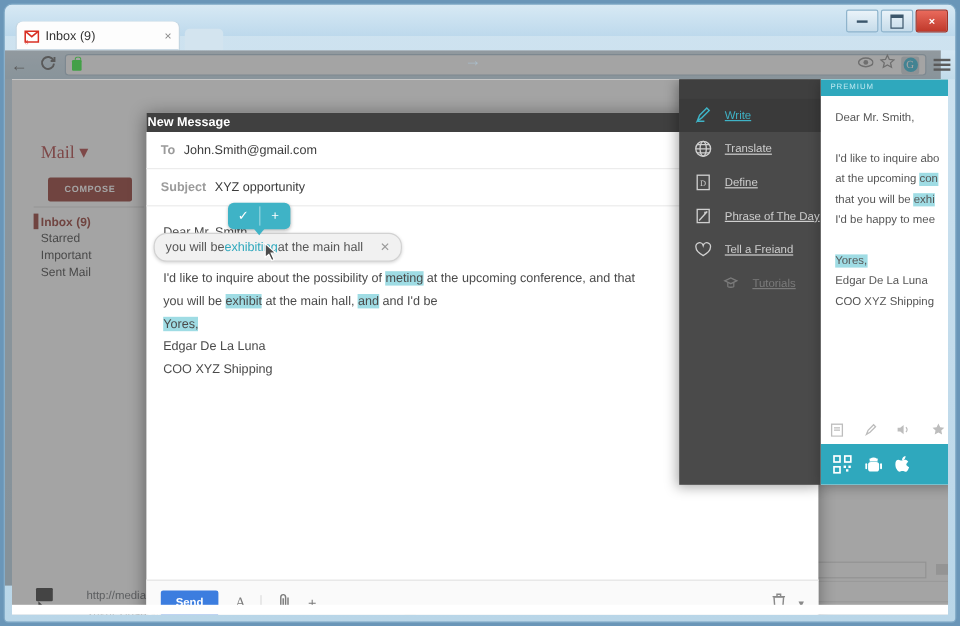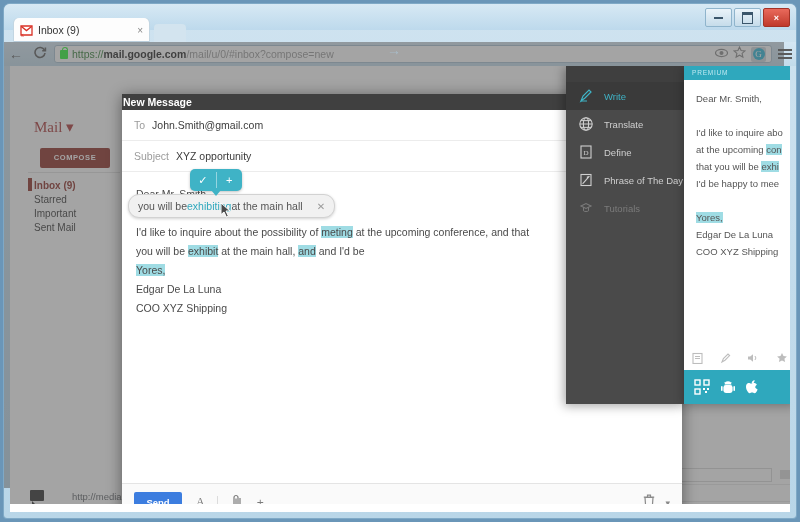--- a/index.html
+++ b/index.html
@@ -87,21 +87,21 @@
   .bg-hline{position:absolute;left:114px;top:418px;right:0;height:1px;background:#e8e8e8;}
   .bg-hline2{position:absolute;left:114px;top:435px;right:0;height:1px;background:#e8e8e8;}
   .dim{position:absolute;left:0;top:0;width:780px;height:446px;background:rgba(90,90,90,.55);}
 
   
   .compose{position:absolute;left:112px;top:28px;width:560px;height:424px;background:#fff;
            box-shadow:0 2px 14px rgba(0,0,0,.45);}
   .c-head{height:16px;background:#404040;color:#fff;display:flex;align-items:center;padding:0 1px;}
   .c-head span{font-size:10.5px;font-weight:bold;}
   .c-row{height:30px;border-bottom:1px solid #ececec;display:flex;align-items:center;padding:0 12px;font-size:10.5px;}
-  .c-lbl{color:#9b9b9b;margin-right:7px;}
+  .c-lbl{color:#9b9b9b;margin-right:7px;font-weight:bold;}
   .c-val{color:#3c3c3c;}
   .c-body{position:relative;height:311px;padding:13px 14px 0 14px;font-size:10.5px;
           line-height:19px;color:#4a4a4a;box-sizing:border-box;}
   .c-body p{margin:0 0 19px 0;}
   .c-body p.tight{margin-bottom:0;}
   .hl{background:#9fdce4;}
   .c-foot{height:37px;border-top:1px solid #e4e4e4;background:#fafafa;display:flex;
           align-items:center;padding:0 12px;}
   .send{width:48px;height:21px;background:#3c7ddf;color:#fff;font-size:9.5px;font-weight:bold;
         text-align:center;line-height:21px;border-radius:2px;}
@@ -121,23 +121,23 @@
   .bubble .div{width:1px;height:16px;background:rgba(255,255,255,.45);}
   .bubble:after{content:"";position:absolute;left:21px;top:21px;border-left:5px solid transparent;
                 border-right:5px solid transparent;border-top:6px solid #3fb3c6;}
   .cursor{position:absolute;left:98px;top:30px;width:0;height:0;}
   .cursor svg{position:absolute;left:0;top:0;}
 
   
   .tools{position:absolute;left:556px;top:0;width:118px;height:338px;background:#4a4a4a;
          box-shadow:-2px 2px 10px rgba(0,0,0,.35);}
   .tools-head{height:16px;background:#3f3f3f;}
-  .t-item{height:28px;display:flex;align-items:center;padding:0 0 0 10px;color:#cfcfcf;font-size:9.5px;}
+  .t-item{height:28px;display:flex;align-items:center;padding:0 0 0 10px;color:#cfcfcf;font-size:9.5px;text-decoration:underline;}
   .t-item.sel{background:#3a3a3a;color:#3fb3c6;}
-  .t-item.dimmed{color:#7b7b7b;}
+  .t-item.dimmed{color:#7b7b7b;margin-left:23px;}
   .t-ico{width:20px;height:20px;margin-right:8px;display:flex;align-items:center;justify-content:center;flex:0 0 auto;}
   .t-ico svg{display:block;}
 
   
   .prev{position:absolute;left:674px;top:0;width:112px;height:338px;background:#fff;
          box-shadow:0 2px 10px rgba(0,0,0,.3);overflow:hidden;}
   .prev-head{height:14px;background:#2fa8bd;color:#bfe9f1;font-size:6.5px;letter-spacing:.8px;
              padding:3px 0 0 8px;box-sizing:border-box;}
   .prev-body{padding:10px 0 0 12px;font-size:9.5px;line-height:17px;color:#555;white-space:nowrap;}
   .prev-body p{margin:0 0 17px 0;}
@@ -184,21 +184,20 @@
     <div class="navbtn">←</div>
     <div class="navbtn dim">→</div>
     <div class="navbtn">
       <svg width="13" height="13" viewBox="0 0 13 13">
           <path d="M10.5 4.2A5 5 0 1 0 11 7" fill="none" stroke="#5a5a5a" stroke-width="1.6"></path>
           <path d="M11.4 1.6v3.2H8.2" fill="none" stroke="#5a5a5a" stroke-width="1.6"></path>
         </svg>
     </div>
     <div class="omnibox">
       <span class="lock"></span>
-      <span class="url"><span class="scheme">https://</span><b>mail.google.com</b><span>/mail/u/0/#inbox?compose=new</span></span>
       <span class="omni-icons">
         <span>
           <svg width="13" height="12" viewBox="0 0 13 12">
               <ellipse cx="6.5" cy="6" rx="6" ry="3.6" fill="none" stroke="#8a8a8a" stroke-width="1.2"></ellipse>
               <circle cx="6.5" cy="6" r="2" fill="#8a8a8a"></circle>
             </svg>
         </span>
         <span>
           <svg width="13" height="13" viewBox="0 0 13 13">
               <path d="M6.5 1l1.6 3.5 3.8.4-2.8 2.5.8 3.7-3.4-1.9-3.4 1.9.8-3.7L1.1 4.9l3.8-.4z" fill="none" stroke="#8a8a8a" stroke-width="1.1"></path>
@@ -359,20 +358,28 @@
         <span class="t-ico">
             <svg width="16" height="16" viewBox="0 0 16 16">
               <rect x="3" y="2.5" width="10" height="11" fill="none" stroke="#cfcfcf" stroke-width="1.1"></rect>
               <path d="M4.6 11.8L11.4 4.2" stroke="#cfcfcf" stroke-width="1.1"></path>
               <path d="M11.4 4.2l-2.6.2.2 2.4z" fill="#cfcfcf"></path>
             </svg>
           </span>
         <span>Phrase of The Day</span>
       </div>
 
+      <div class="t-item">
+        <span class="t-ico">
+            <svg width="16" height="16" viewBox="0 0 16 16">
+              <path d="M8 13S2 9.4 2 6.2A2.9 2.9 0 0 1 8 4.6 2.9 2.9 0 0 1 14 6.2C14 9.4 8 13 8 13z" fill="none" stroke="#cfcfcf" stroke-width="1.1"></path>
+            </svg>
+          </span>
+        <span>Tell a Freiand</span>
+      </div>
 
 
 
       <div class="t-item dimmed">
         <span class="t-ico">
             <svg width="16" height="16" viewBox="0 0 16 16">
               <path d="M3 6l5-2.4L13 6l-5 2.4z" fill="none" stroke="#7b7b7b" stroke-width="1.1"></path>
               <path d="M5.5 7.2v3.6c0 .9 5 .9 5 0V7.2" fill="none" stroke="#7b7b7b" stroke-width="1"></path>
             </svg>
           </span>

